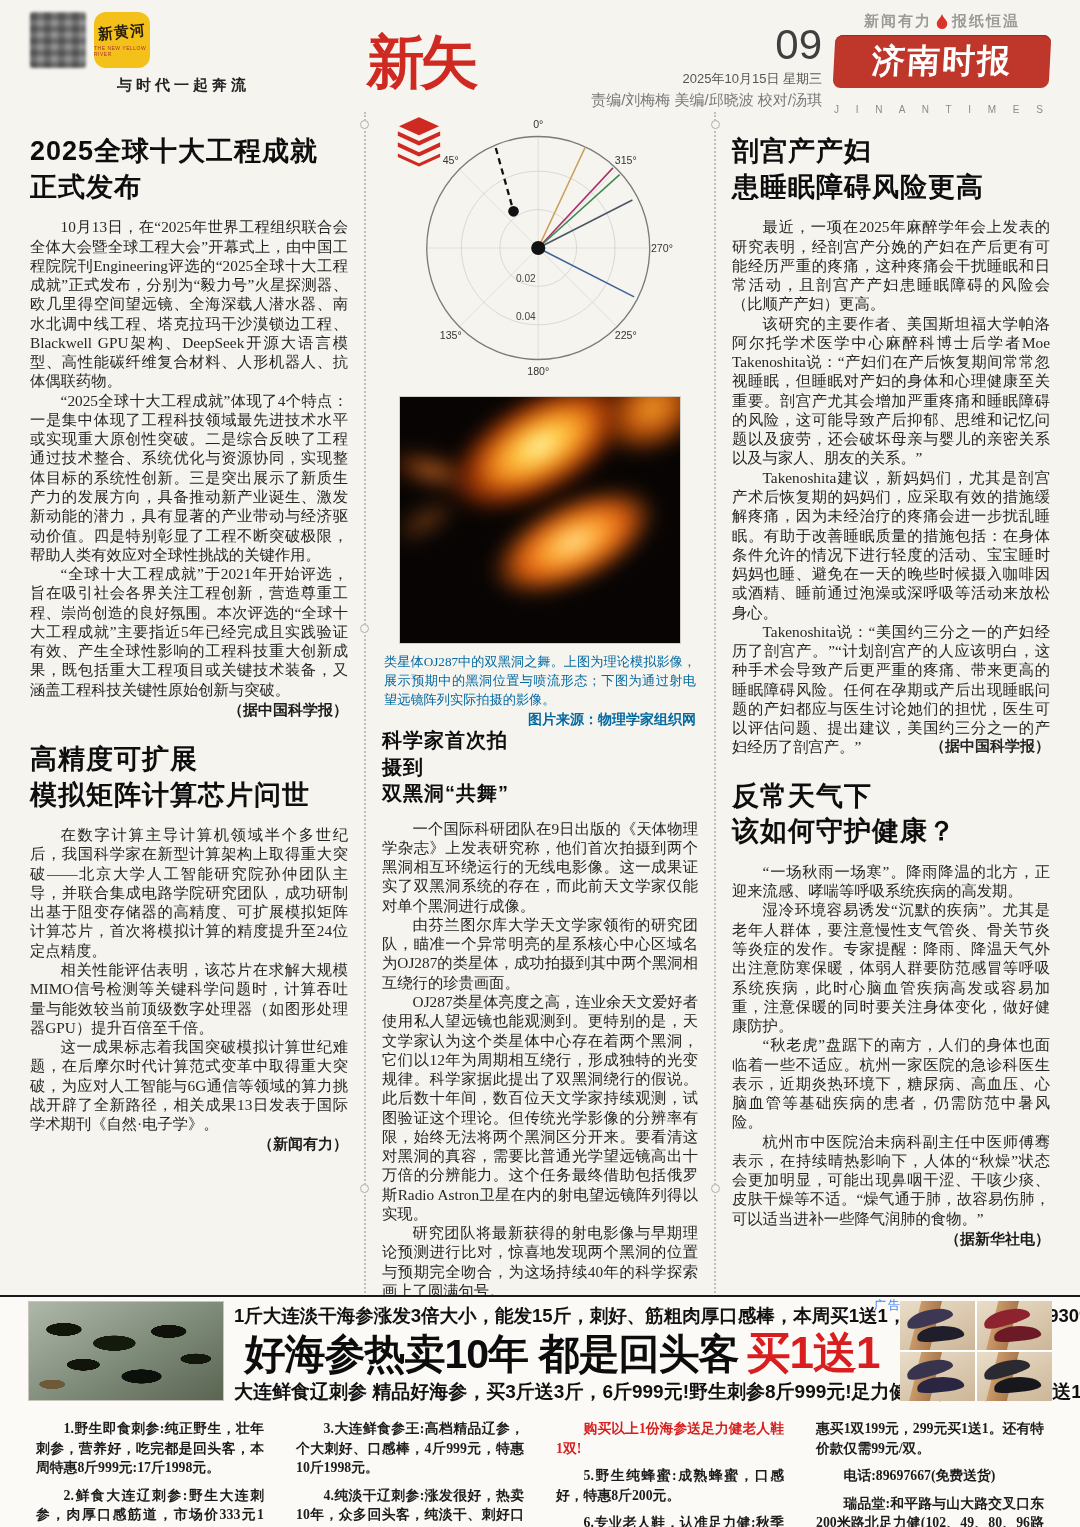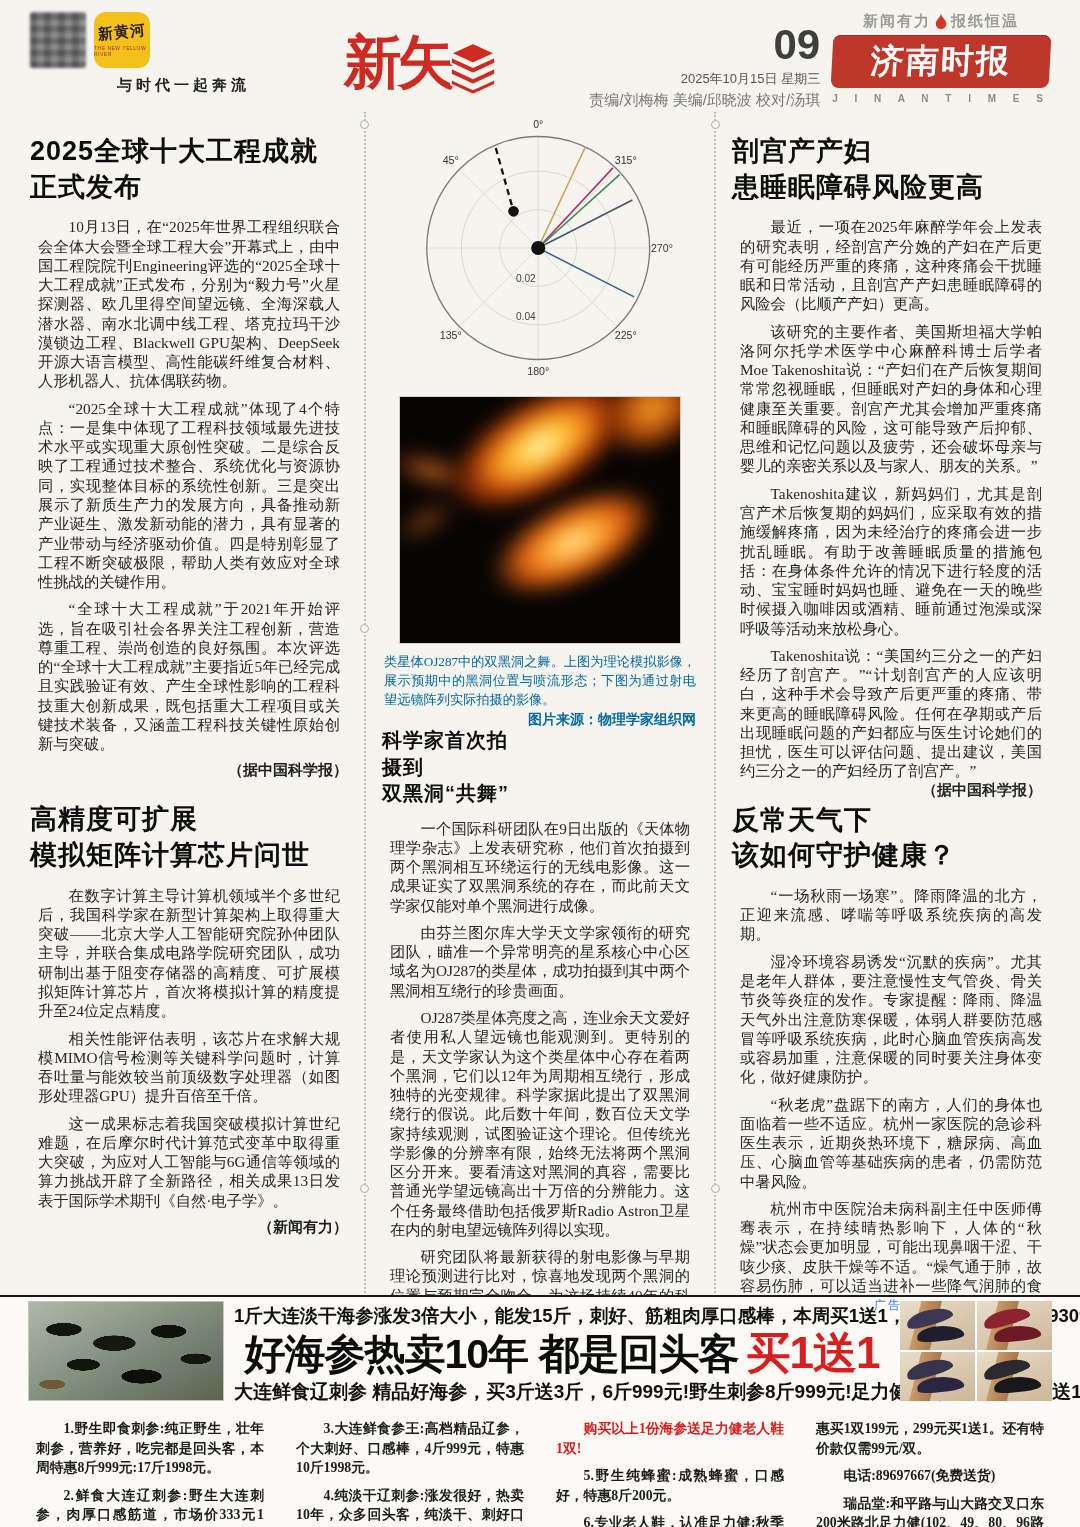--- a/index.html
+++ b/index.html
@@ -12,46 +12,46 @@
   .logo-row { display:flex; gap:8px; align-items:flex-start; }
   .qr { width:56px; height:56px; background:
         repeating-linear-gradient(0deg,#8d8d8d 0 6px,#b9b9b9 6px 12px),
         repeating-linear-gradient(90deg,#9a9a9a 0 7px,#c4c4c4 7px 14px);
         background-blend-mode:multiply; filter:blur(1.5px); border-radius:3px; }
   .app-icon { width:56px; height:56px; background:#f3c11a; border-radius:12px; display:flex; flex-direction:column; align-items:center; justify-content:center; color:#241d10; }
   .app-icon .cn { font-weight:900; font-size:15px; letter-spacing:1px; transform:rotate(-6deg); font-family:"Liberation Serif",serif; }
   .app-icon .en { font-size:5px; color:#a33; margin-top:3px; letter-spacing:.5px; }
   .slogan { margin-top:8px; font-weight:900; font-size:15px; letter-spacing:4px; color:#222;text-align:right; }
 
-  .brand-center { display:flex; align-items:center; gap:2px; padding-top:12px; }
+  .brand-center { display:flex; align-items:center; gap:2px; padding-top:12px;flex-direction:column; }
   .brand-center .nz { font-size:58px; font-weight:900; color:#cf2a21; font-family:"Liberation Serif",serif; letter-spacing:-4px; }
   .books-svg { margin-left:-4px; margin-top:10px; }
 
   .brand-right { display:flex; gap:12px; }
   .br-meta { text-align:right; padding-top:14px; }
-  .pagenum { font-size:42px; font-weight:700; color:#3f3f3f; line-height:.9; }
+  .pagenum { font-size:42px; font-weight:400; color:#3f3f3f; line-height:.9; }
   .dateline { font-size:13px; color:#555; margin-top:6px; white-space:nowrap; }
   .editors { font-size:15px; color:#777; margin-top:3px; white-space:nowrap; }
   .br-col { text-align:center; }
   .tagline { font-size:15px; font-weight:700; color:#9b9b97; letter-spacing:2px; display:flex; align-items:center; gap:4px; justify-content:center; }
   .banner { margin-top:4px; background:#bf372a; color:#fff; border-radius:8px; padding:4px 12px; font-size:33px; font-weight:900; font-family:"Liberation Serif",serif; letter-spacing:2px; transform:skewX(-3deg); box-shadow:0 1px 0 #9c2a20 inset; }
-  .paper-en { margin-top:5px; font-size:10px; letter-spacing:7px; color:#8c8c88;font-weight:bold; }
+  .paper-en { margin-top:16px; font-size:10px; letter-spacing:7px; color:#8c8c88; }
 
   
   .columns { display:grid; grid-template-columns:1fr 352px 1fr; padding:4px 30px 0; }
   .col { position:relative; }
   .col-left { padding-right:16px; }
   .col-mid { border-left:2px dotted #c3bfb5; border-right:2px dotted #c3bfb5; padding:0 16px; }
   .col-right { padding-left:16px; }
   .sepdot { position:absolute; width:9px; height:9px; border:1.5px solid #b3afa5; border-radius:50%; background:#f6f4ef; z-index:2; }
 
   h2.headline { font-weight:900; color:#0e0e0e; margin:22px 0 12px; line-height:1.32; letter-spacing:1px; }
   .col-side h2.headline { font-size:27px; }
   .col-mid h2.headline { font-size:20px; margin-top:18px; }
-  .body-text p.para { margin:8px; font-family:"Liberation Serif",serif; font-size:15.3px; line-height:1.26; text-align:justify; text-indent:2em; color:#262626; }
+  .body-text p.para { margin:0; font-family:"Liberation Serif",serif; font-size:15.3px; line-height:1.26; text-align:justify; text-indent:2em; color:#262626; }
   p.source { margin:2px 0 0; text-align:right; font-weight:900; font-size:15px; }
   .srcin { float:right; font-weight:900; font-size:15px; font-family:"Liberation Sans",sans-serif; }
 
   
   .polar-wrap { text-align:center; margin-top:-2px; }
   .bh { position:relative; width:282px; height:248px; margin:6px auto 8px; background:#070403; border:1px solid #d3d0c9; overflow:hidden; }
   .blob { position:absolute; border-radius:50%; filter:blur(9px); }
   .blob-top { left:14%; top:0%; width:72%; height:40%;
       background:radial-gradient(closest-side,#fffbe0 0%,#ffd954 20%,#f78f1e 48%,#a23404 74%,rgba(50,8,0,0) 100%);
       transform:rotate(-30deg); }

